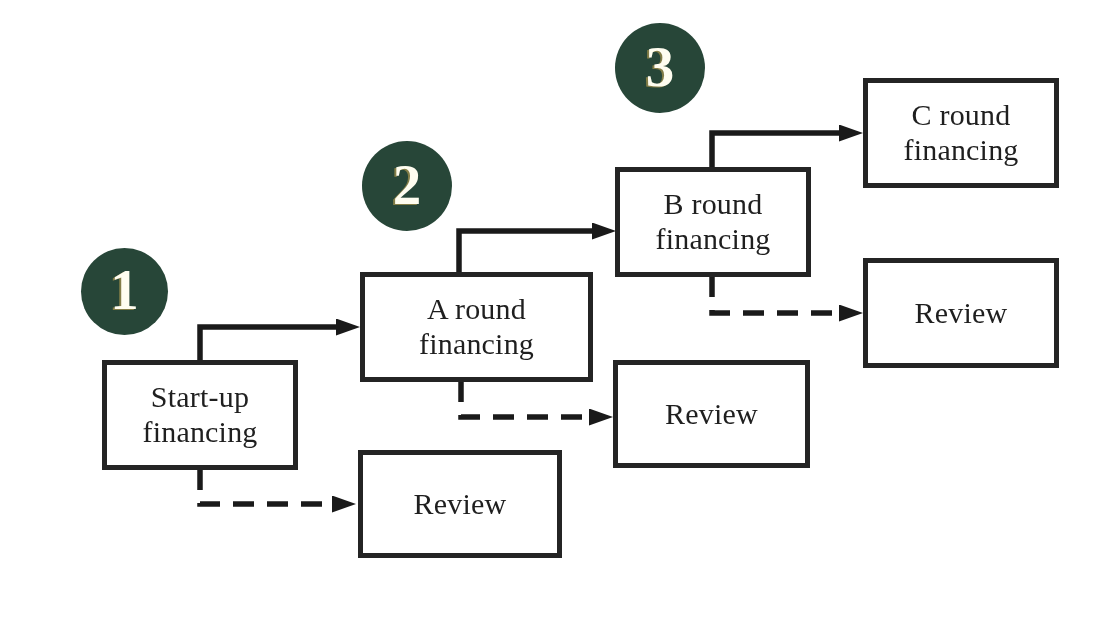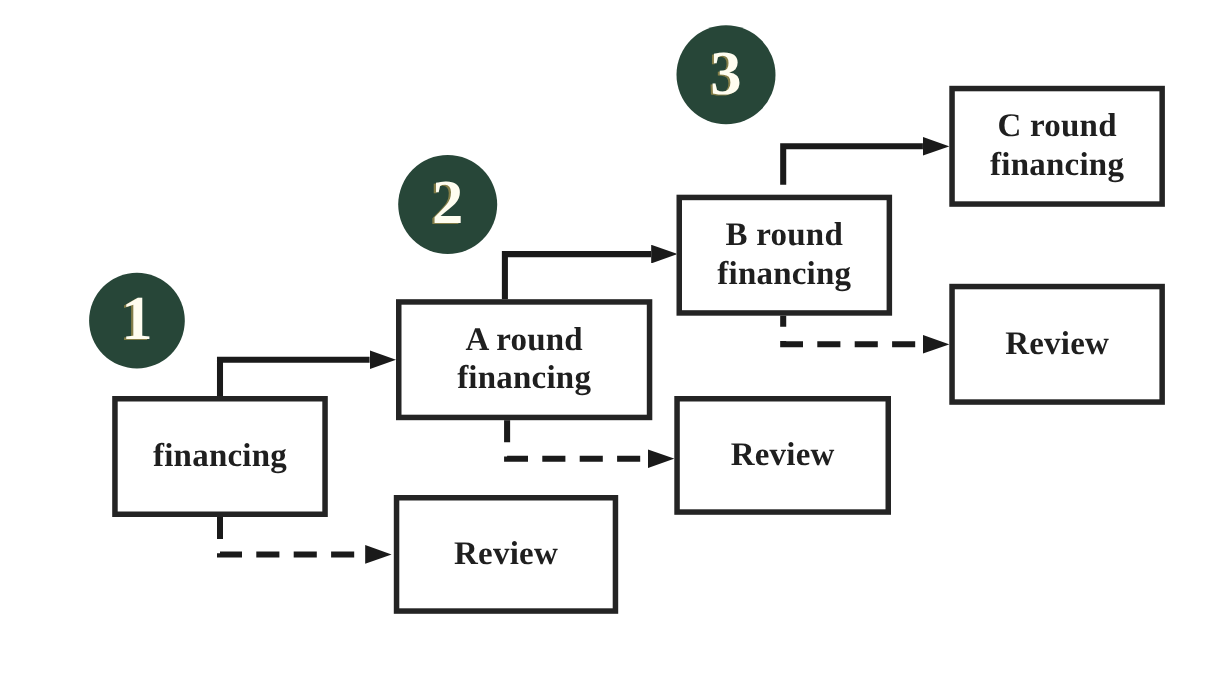--- a/index.html
+++ b/index.html
@@ -48,30 +48,30 @@
     position: absolute;
     box-sizing: border-box;
     background: var(--box-fill);
     border: 5px solid var(--box-border);
     display: flex;
     flex-direction: column;
     align-items: center;
     justify-content: center;
     text-align: center;
     color: var(--box-text);
-    font-weight: 700;
+    font-weight: 400;
     font-size: 30px;
     line-height: 1.16;
     letter-spacing: 0.2px;
   }
   .node span { display: block; white-space: nowrap; }
 
   .node-startup   { left: 102px; top: 360px; width: 196px; height: 110px; }
   .node-a-round   { left: 360px; top: 272px; width: 233px; height: 110px; }
-  .node-b-round   { left: 615px; top: 167px; width: 196px; height: 110px; margin-top: 10px; }
+  .node-b-round   { left: 615px; top: 167px; width: 196px; height: 110px; }
   .node-c-round   { left: 863px; top:  78px; width: 196px; height: 110px; }
   .node-review-1  { left: 358px; top: 450px; width: 204px; height: 108px; }
   .node-review-2  { left: 613px; top: 360px; width: 197px; height: 108px; }
   .node-review-3  { left: 863px; top: 258px; width: 196px; height: 110px; }
 
   .badge {
     position: absolute;
     border-radius: 50%;
     background: var(--badge-fill);
     color: var(--badge-text);
@@ -108,20 +108,21 @@
     <path class="connector dashed" d="M 200,469 L 200,504 L 332,504" marker-end="url(#arrowhead)"></path>
     <path class="connector dashed" d="M 461,381 L 461,417 L 589,417" marker-end="url(#arrowhead)"></path>
     <path class="connector dashed" d="M 712,276 L 712,313 L 839,313" marker-end="url(#arrowhead)"></path>
   </svg>
 
   <div class="badge badge-1">1</div>
   <div class="badge badge-2">2</div>
   <div class="badge badge-3">3</div>
 
   <div class="node node-startup">
+    <span>Start-up</span>
     <span>financing</span>
   </div>
 
   <div class="node node-a-round">
     <span>A round</span>
     <span>financing</span>
   </div>
 
   <div class="node node-b-round">
     <span>B round</span>

